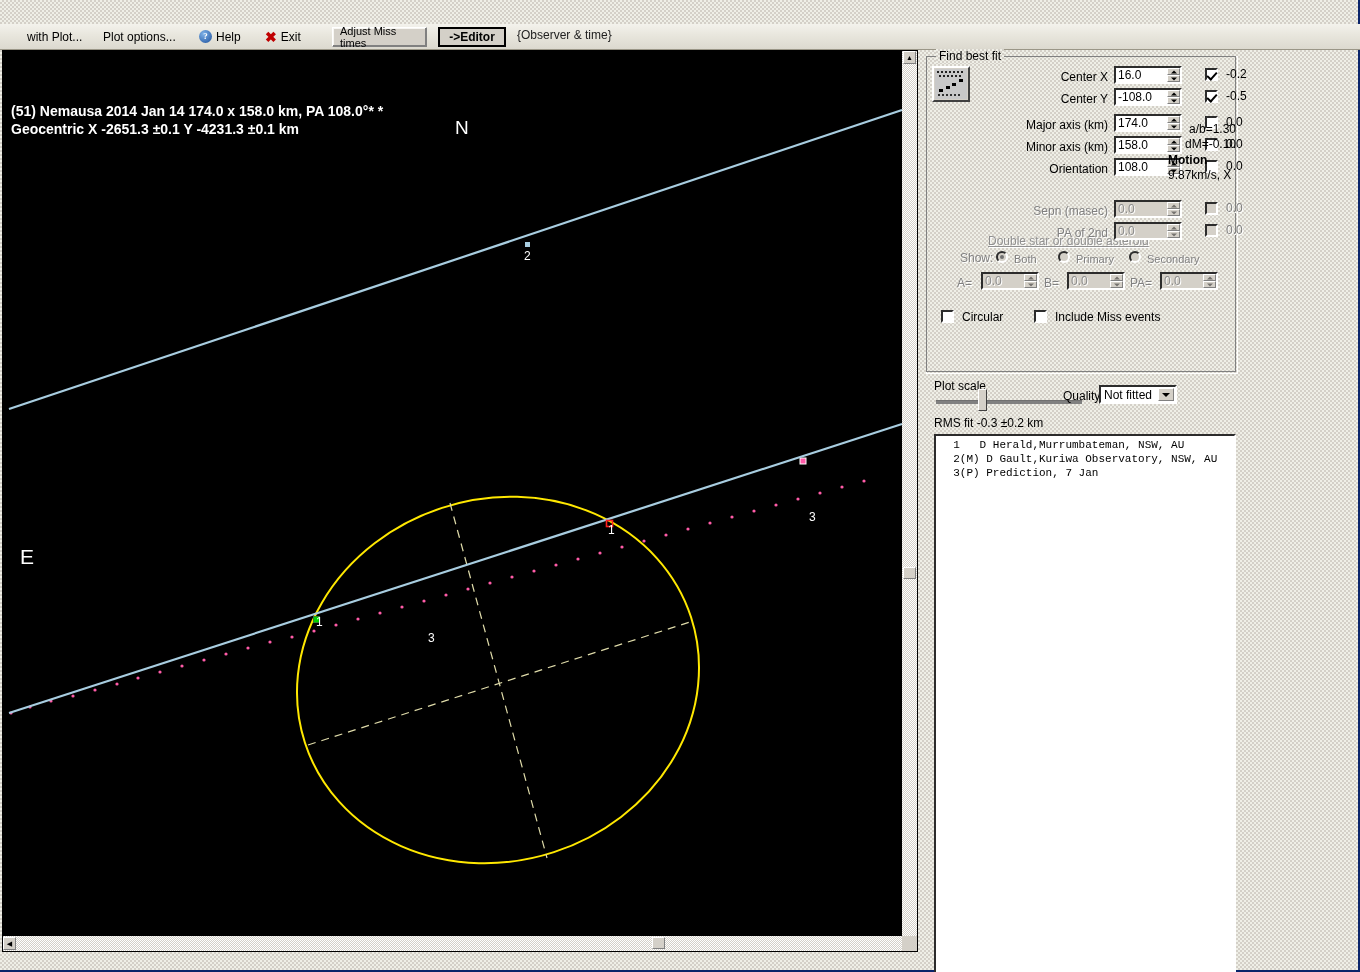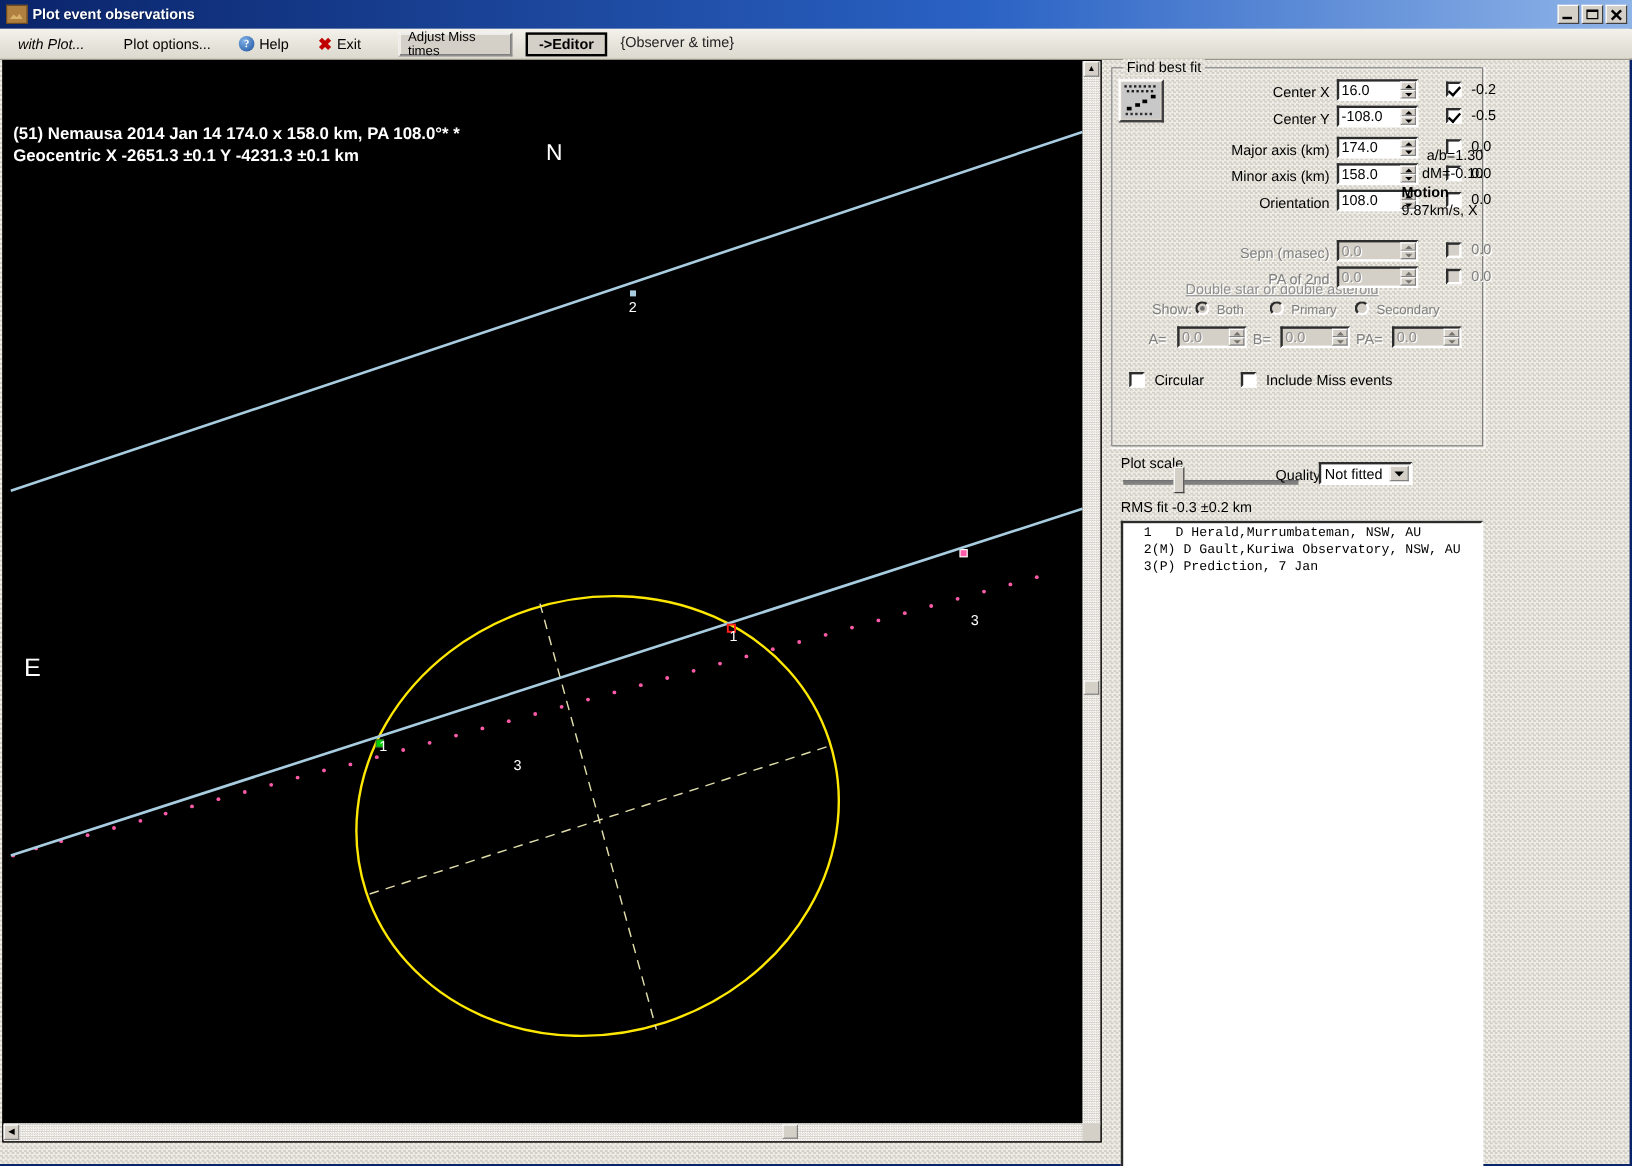--- a/index.html
+++ b/index.html
@@ -57,21 +57,21 @@
   
   #menubar{
     position:absolute;left:0;top:24px;width:1360px;height:26px;
     background:linear-gradient(to bottom,#f3f2ec 0%,#e8e6dd 45%,#dcd9cf 100%);
     border-bottom:1px solid #9a9687;
     box-sizing:border-box;
     font-size:12px;color:#000;
   }
   .mi{position:absolute;top:0;height:25px;display:flex;align-items:center;
       padding:0 7px;white-space:nowrap;cursor:default;}
-  #mi-withplot{left:8px;font-style:italic;}
+  #mi-withplot{left:20px;}
   #mi-plotopt{left:96px;}
   #mi-help{left:192px;}
   #mi-exit{left:258px;}
   .help-ic{
     width:13px;height:13px;border-radius:50%;margin-right:4px;
     background:radial-gradient(circle at 35% 30%,#7fb2e8,#1b4f9c);
     color:#fff;font-size:9px;font-weight:bold;line-height:13px;text-align:center;
     font-family:"Liberation Serif",serif;
   }
   .exit-ic{color:#c00000;font-weight:bold;font-size:14px;margin-right:4px;line-height:1;}
@@ -246,36 +246,20 @@
     padding:2px 0 0 0;
   }
   #obslist .row{white-space:pre;padding:0 4px;line-height:14px;color:#000;}
 </style>
 </head>
 <body>
 
 <div id="app">
 <div id="win">
 
-  <div id="titlebar">
-    <span class="tb-icon"></span>
-    <span id="tb-title">Plot event observations</span>
-    <span class="tb-btns">
-      <span class="tb-btn tb-min">
-            <i></i>
-          </span>
-      <span class="tb-btn tb-max">
-            <i></i>
-          </span>
-      <span class="tb-btn tb-close">
-            <i class="a"></i>
-            <i class="b"></i>
-          </span>
-    </span>
-  </div>
 
   <div id="menubar">
     <div class="mi" id="mi-withplot">
       <span>with Plot...</span>
     </div>
     <div class="mi" id="mi-plotopt">
       <span>Plot options...</span>
     </div>
     <div class="mi" id="mi-help">
       <span class="help-ic">?</span>

